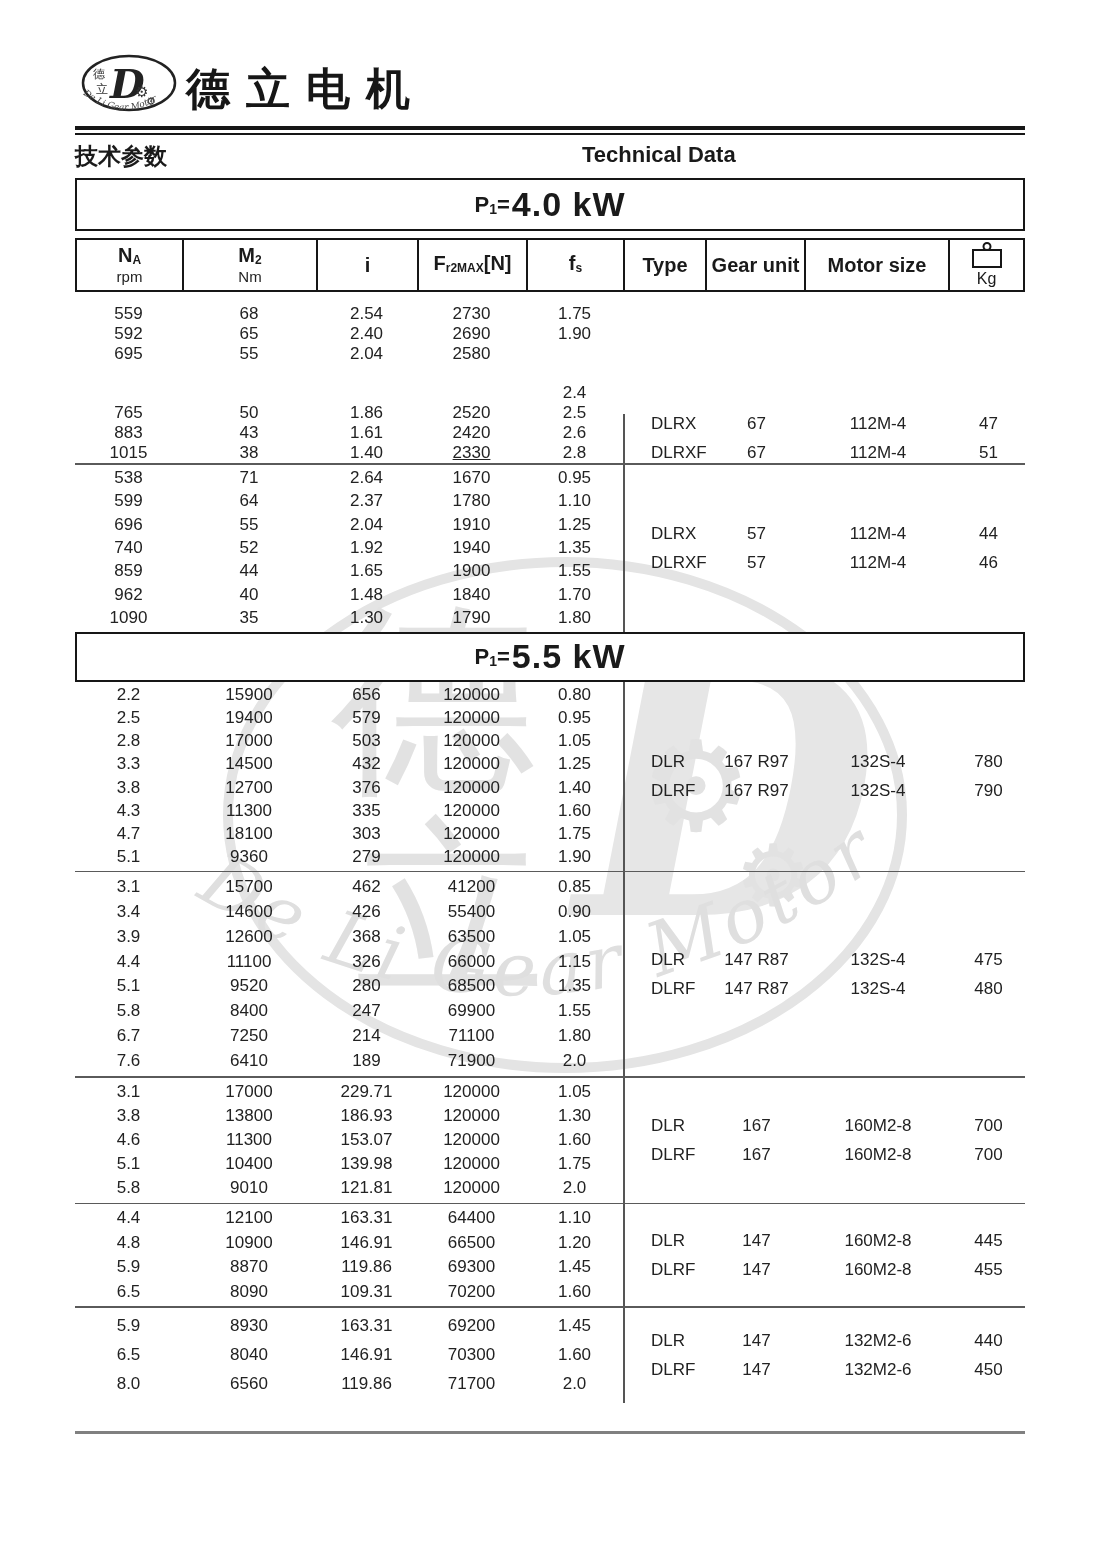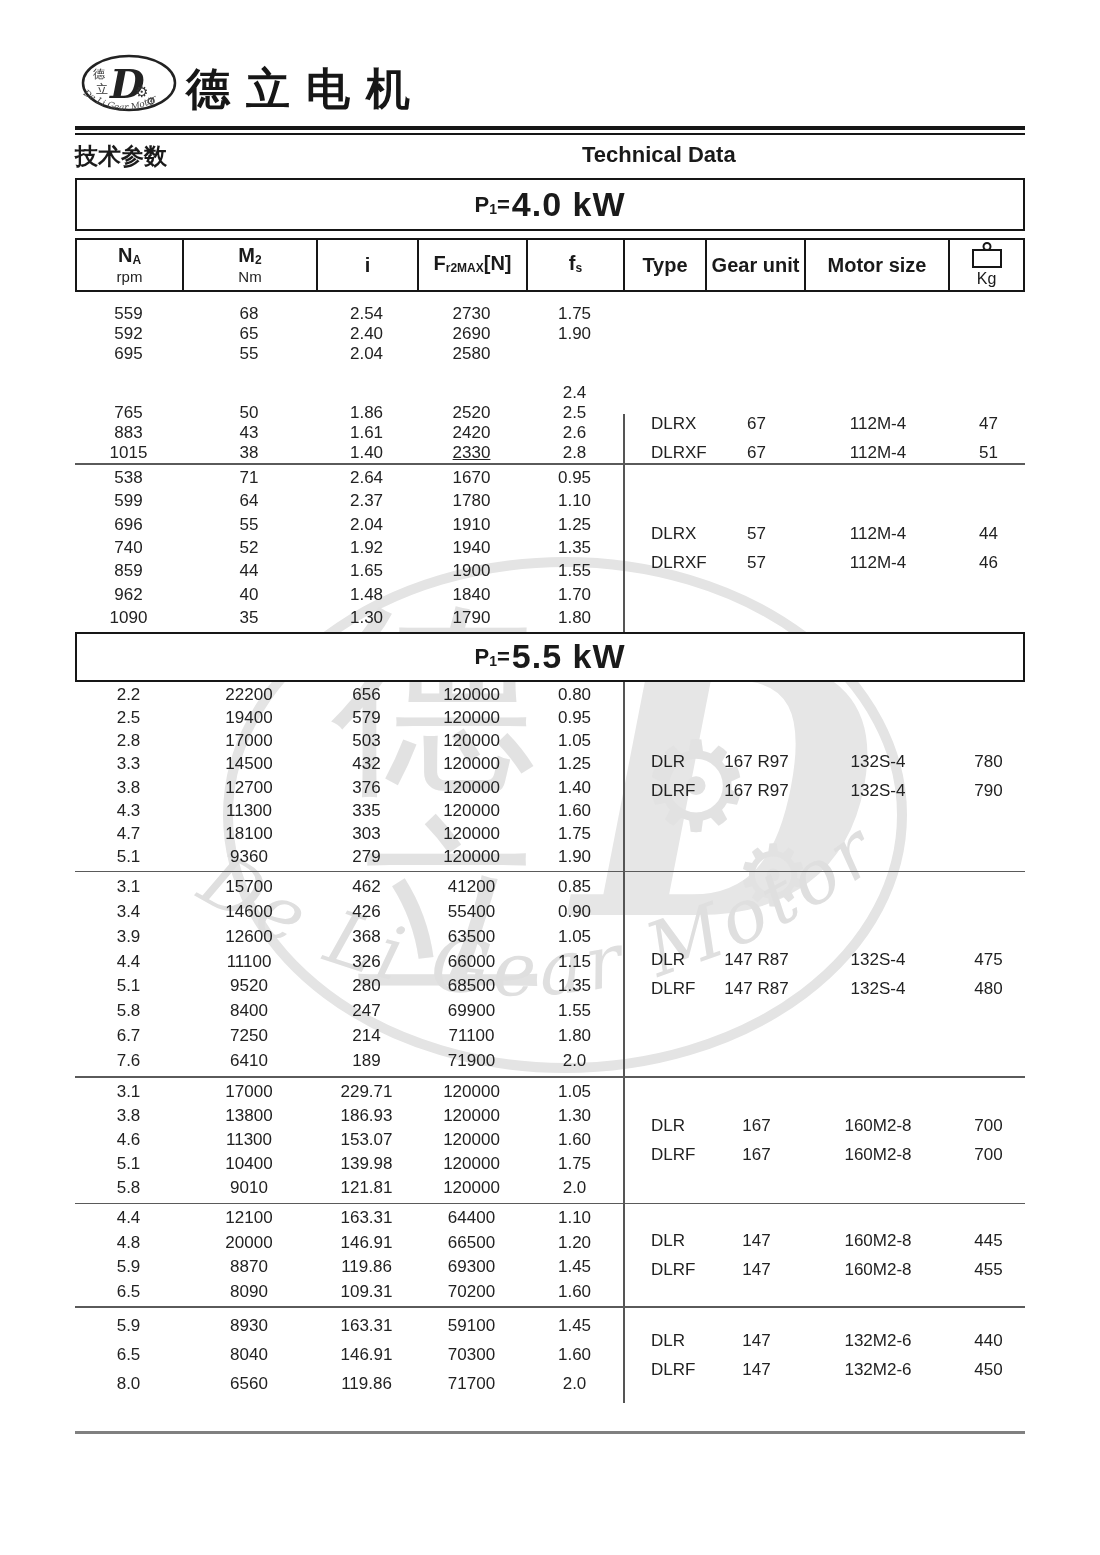--- a/index.html
+++ b/index.html
@@ -294,21 +294,21 @@
         <span class="psub">1</span>
         <span class="peq">=</span>
         <span class="pval">5.5 kW</span>
     </div>
 
     <div id="section-1-blocks">
         <div class="block" style="height: 189px;">
           <div class="nums">
             <div class="drow">
               <div class="dcell" style="width: 107px;">2.2</div>
-              <div class="dcell" style="width: 134px;">22200</div>
+              <div class="dcell" style="width: 134px;">15900</div>
               <div class="dcell" style="width: 101px;">656</div>
               <div class="dcell" style="width: 109px;">120000</div>
               <div class="dcell" style="width: 97px;">0.80</div>
             </div>
             <div class="drow">
               <div class="dcell" style="width: 107px;">2.5</div>
               <div class="dcell" style="width: 134px;">19400</div>
               <div class="dcell" style="width: 101px;">579</div>
               <div class="dcell" style="width: 109px;">120000</div>
               <div class="dcell" style="width: 97px;">0.95</div>
@@ -505,21 +505,21 @@
           <div class="nums">
             <div class="drow">
               <div class="dcell" style="width: 107px;">4.4</div>
               <div class="dcell" style="width: 134px;">12100</div>
               <div class="dcell" style="width: 101px;">163.31</div>
               <div class="dcell" style="width: 109px;">64400</div>
               <div class="dcell" style="width: 97px;">1.10</div>
             </div>
             <div class="drow">
               <div class="dcell" style="width: 107px;">4.8</div>
-              <div class="dcell" style="width: 134px;">20000</div>
+              <div class="dcell" style="width: 134px;">10900</div>
               <div class="dcell" style="width: 101px;">146.91</div>
               <div class="dcell" style="width: 109px;">66500</div>
               <div class="dcell" style="width: 97px;">1.20</div>
             </div>
             <div class="drow">
               <div class="dcell" style="width: 107px;">5.9</div>
               <div class="dcell" style="width: 134px;">8870</div>
               <div class="dcell" style="width: 101px;">119.86</div>
               <div class="dcell" style="width: 109px;">69300</div>
               <div class="dcell" style="width: 97px;">1.45</div>
@@ -547,21 +547,21 @@
             </div>
           </div>
         </div>
         <div class="sep"></div>
         <div class="block" style="height: 95px;">
           <div class="nums">
             <div class="drow">
               <div class="dcell" style="width: 107px;">5.9</div>
               <div class="dcell" style="width: 134px;">8930</div>
               <div class="dcell" style="width: 101px;">163.31</div>
-              <div class="dcell" style="width: 109px;">59100</div>
+              <div class="dcell" style="width: 109px;">69200</div>
               <div class="dcell" style="width: 97px;">1.45</div>
             </div>
             <div class="drow">
               <div class="dcell" style="width: 107px;">6.5</div>
               <div class="dcell" style="width: 134px;">8040</div>
               <div class="dcell" style="width: 101px;">146.91</div>
               <div class="dcell" style="width: 109px;">70300</div>
               <div class="dcell" style="width: 97px;">1.60</div>
             </div>
             <div class="drow">

